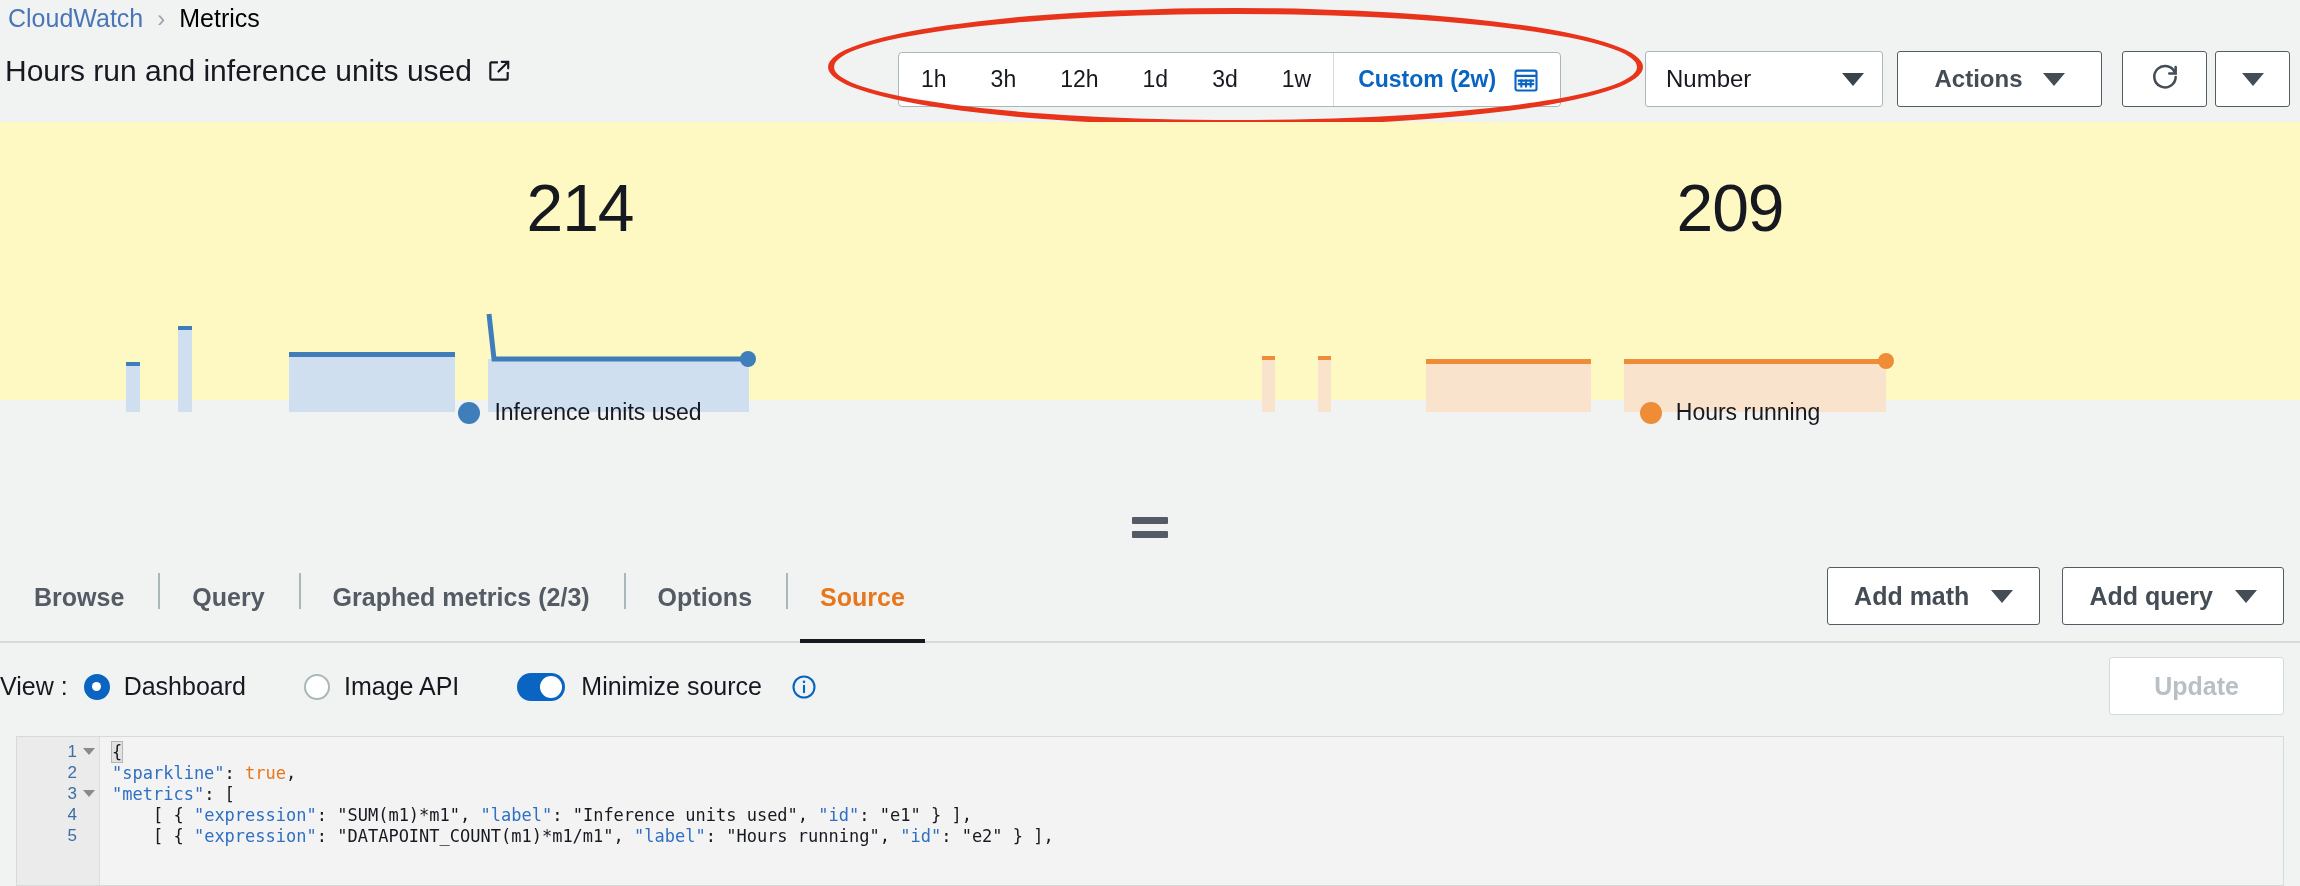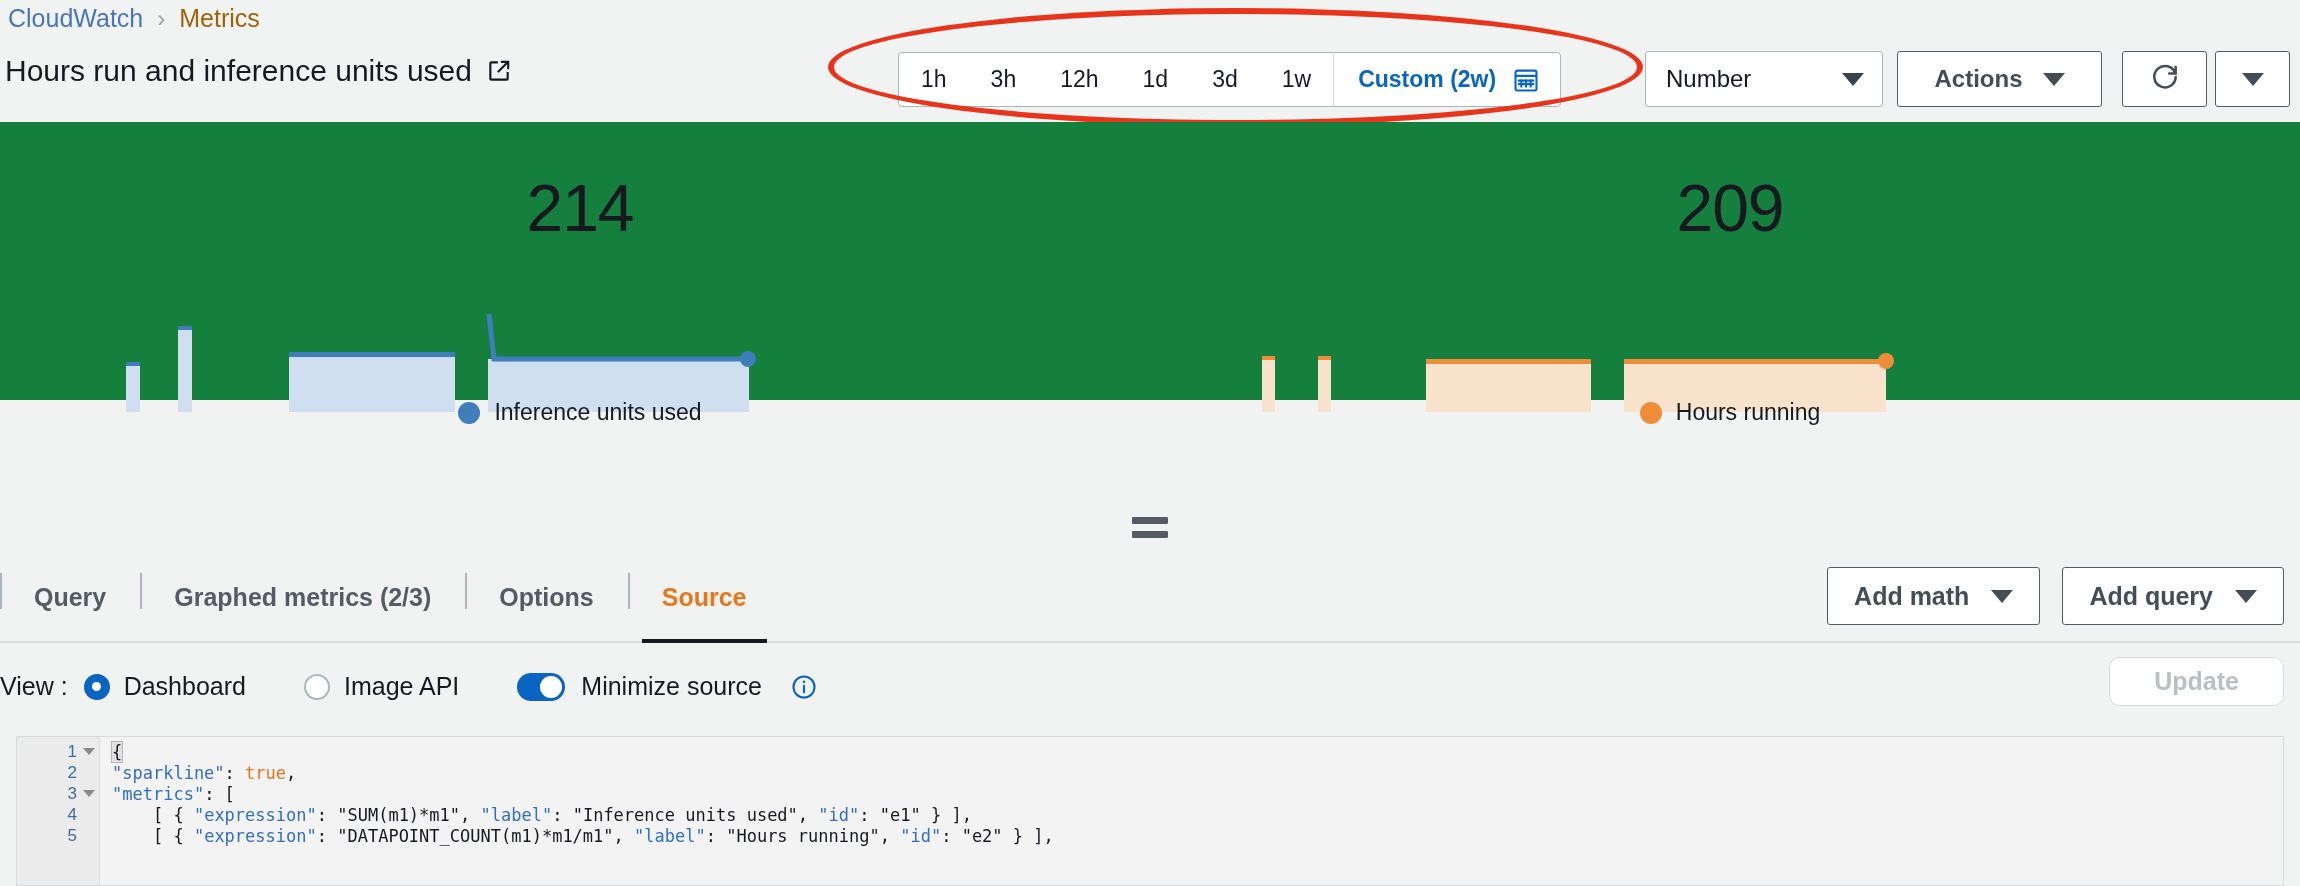--- a/index.html
+++ b/index.html
@@ -18,21 +18,21 @@
     position: absolute; left:0; top:0; width:2300px; height:122px;
     background:#f1f3f3;
   }
   .breadcrumb {
     position:absolute; left:8px; top:4px;
     display:flex; align-items:center; gap:14px;
     font-size:25px;
   }
   .bc-link { color:#4a76b8; cursor:pointer; }
   .bc-sep { color:#9aa4ad; font-size:24px; font-weight:300; }
-  .bc-current { color:#a16207; }
+  .bc-current { color:#000000; }
 
   .page-title-row {
     position:absolute; left:5px; top:54px;
     display:flex; align-items:center; gap:14px;
   }
   .page-title { font-size:30px; color:#16191f; font-weight:400; }
   .edit-icon { display:inline-flex; }
 
   
   .timerange {
@@ -81,21 +81,21 @@
   .annot-ellipse {
     position:absolute; left:828px; top:8px;
     width:815px; height:118px;
     border:6px solid #e8341b; border-radius:50%;
     pointer-events:none;
   }
 
   
   .graph-panel {
     position:absolute; left:0; top:122px; width:2300px; height:278px;
-    background:#15803d;
+    background:#fef9c3;
   }
   .spark-group { position:absolute; top:0; height:381px; }
   .spark-value {
     position:absolute; width:100%; text-align:center; top:48px;
     font-size:66px; color:#16191f; font-weight:400; letter-spacing:-1px;
   }
   .spark-svg { position:absolute; left:0; top:180px; }
   .spark-legend {
     position:absolute; width:100%; top:277px;
     display:flex; align-items:center; justify-content:center; gap:14px;
@@ -167,21 +167,21 @@
   .toggle:after {
     content:""; position:absolute; right:3px; top:3px; width:22px; height:22px;
     border-radius:50%; background:#ffffff;
   }
   .info-icon { margin-left:12px; display:inline-flex; cursor:pointer; }
 
   .view-right { position:absolute; right:16px; top:14px; display:flex; gap:20px; }
   #copy-button { height:58px; padding:0 34px; background:#fff; border:1px solid #444c55; border-radius:3px;
                  display:flex; align-items:center; gap:18px; cursor:pointer; }
   #copy-button .lbl { font-size:25px; color:#444c55; font-weight:bold; }
-  #update-button { height:49px; padding:0 44px; background:#fff; border:1px solid #d5dbdb; border-radius:10px;
+  #update-button { height:58px; padding:0 44px; background:#fff; border:1px solid #d5dbdb; border-radius:3px;
                    display:flex; align-items:center; justify-content:center; cursor:default; }
   #update-button .lbl { font-size:25px; color:#b8c0c4; font-weight:bold; }
 
   
   .code-panel {
     position:absolute; left:16px; top:736px; width:2268px; height:150px;
     background:#f3f3f3; border:1px solid #d5dbdb; overflow:hidden;
   }
   .gutter {
     position:absolute; left:0; top:0; width:83px; height:100%;
@@ -324,20 +324,23 @@
 
   <div class="drag-handle-row">
     <div class="drag-handle">
       <span></span>
       <span></span>
     </div>
   </div>
 
   <div class="tabs-row">
     <div class="tabs">
+      <div class="tab">
+          <span>Browse</span>
+        </div>
       <div class="tab sep">
           <span>Query</span>
         </div>
       <div class="tab sep">
           <span>Graphed metrics (2/3)</span>
         </div>
       <div class="tab sep">
           <span>Options</span>
         </div>
       <div class="tab sep active">

